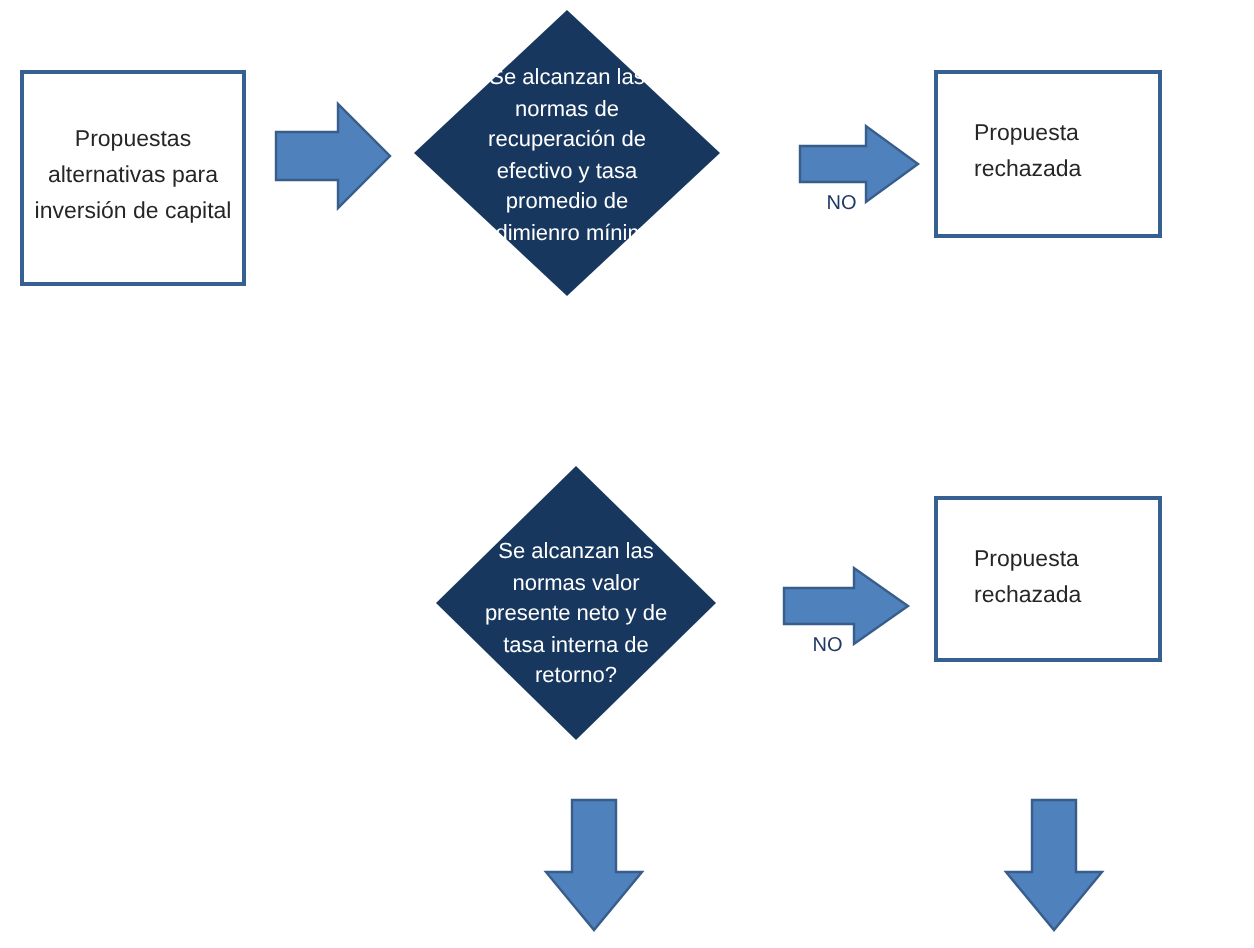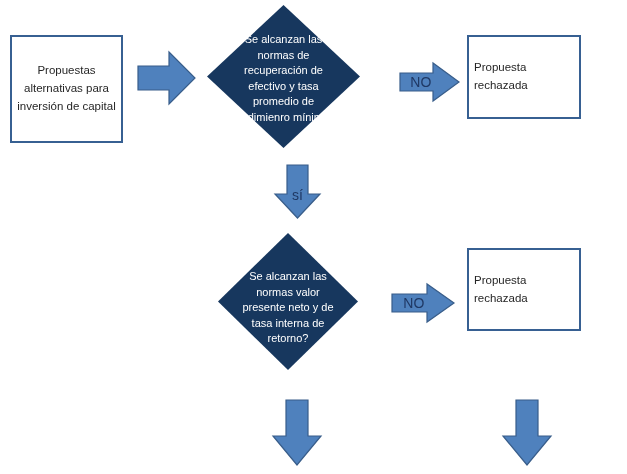--- a/index.html
+++ b/index.html
@@ -34,21 +34,21 @@
     font-size: 11.5px;
     line-height: 1.55;
     white-space: pre-line;
   }
   .proc-box.center .box-text {
     text-align: center;
     padding: 0 4px;
   }
   .proc-box.left .box-text {
     text-align: left;
-    padding: 0 0 0 5px;
+    padding: 0 0 0 18px;
   }
 
   
   .decision {
     position: absolute;
   }
   .decision .dia-shape {
     position: absolute;
     inset: 0;
     background: #17375E;
@@ -71,22 +71,23 @@
   .arrow {
     position: absolute;
   }
   .arrow svg { display: block; overflow: visible; }
   .arrow .arrow-label {
     position: absolute;
     left: 0;
     right: 0;
     text-align: center;
     color: #1F3864;
-    font-size: 14px;
+    font-size: 10px;
     pointer-events: none;
+    margin-top: 20px;
   }
   .arrow-right .arrow-label { top: 50%; transform: translateY(-50%); left: 2px; right: 34%; }
   .arrow-down  .arrow-label { top: 50%; transform: translateY(-52%); }
 </style>
 </head>
 <body>
 
 <div id="canvas">
 
   <div class="proc-box center" style="left:10px; top:35px; width:113px; height:108px;">
@@ -117,26 +118,20 @@
       <polygon points="0,11 33,11 33,1 59,20 33,39 33,29 0,29" fill="#4F81BD" stroke="#385D8A" stroke-width="1.2"></polygon>
     </svg>
     <span class="arrow-label">NO</span>
   </div>
 
   <div class="proc-box left" style="left:467px; top:35px; width:114px; height:84px;">
     <div class="box-text">Propuesta
 rechazada</div>
   </div>
 
-  <div class="arrow arrow-down" style="left:274px; top:165px; width:47px; height:54px;">
-    <svg width="47" height="54" viewBox="0 0 47 54" aria-hidden="true">
-      <polygon points="13,0 34,0 34,29 46,29 23.5,53 1,29 13,29" fill="#4F81BD" stroke="#385D8A" stroke-width="1.2"></polygon>
-    </svg>
-    <span class="arrow-label" style="top:22px; transform:none;">sí</span>
-  </div>
 
   <div class="decision" style="left:218px; top:233px; width:140px; height:137px;">
     <div class="dia-shape"></div>
     <div class="dia-text" style="top:36px;">Se alcanzan las
 normas valor
 presente neto y de
 tasa interna de
 retorno?</div>
   </div>
 

